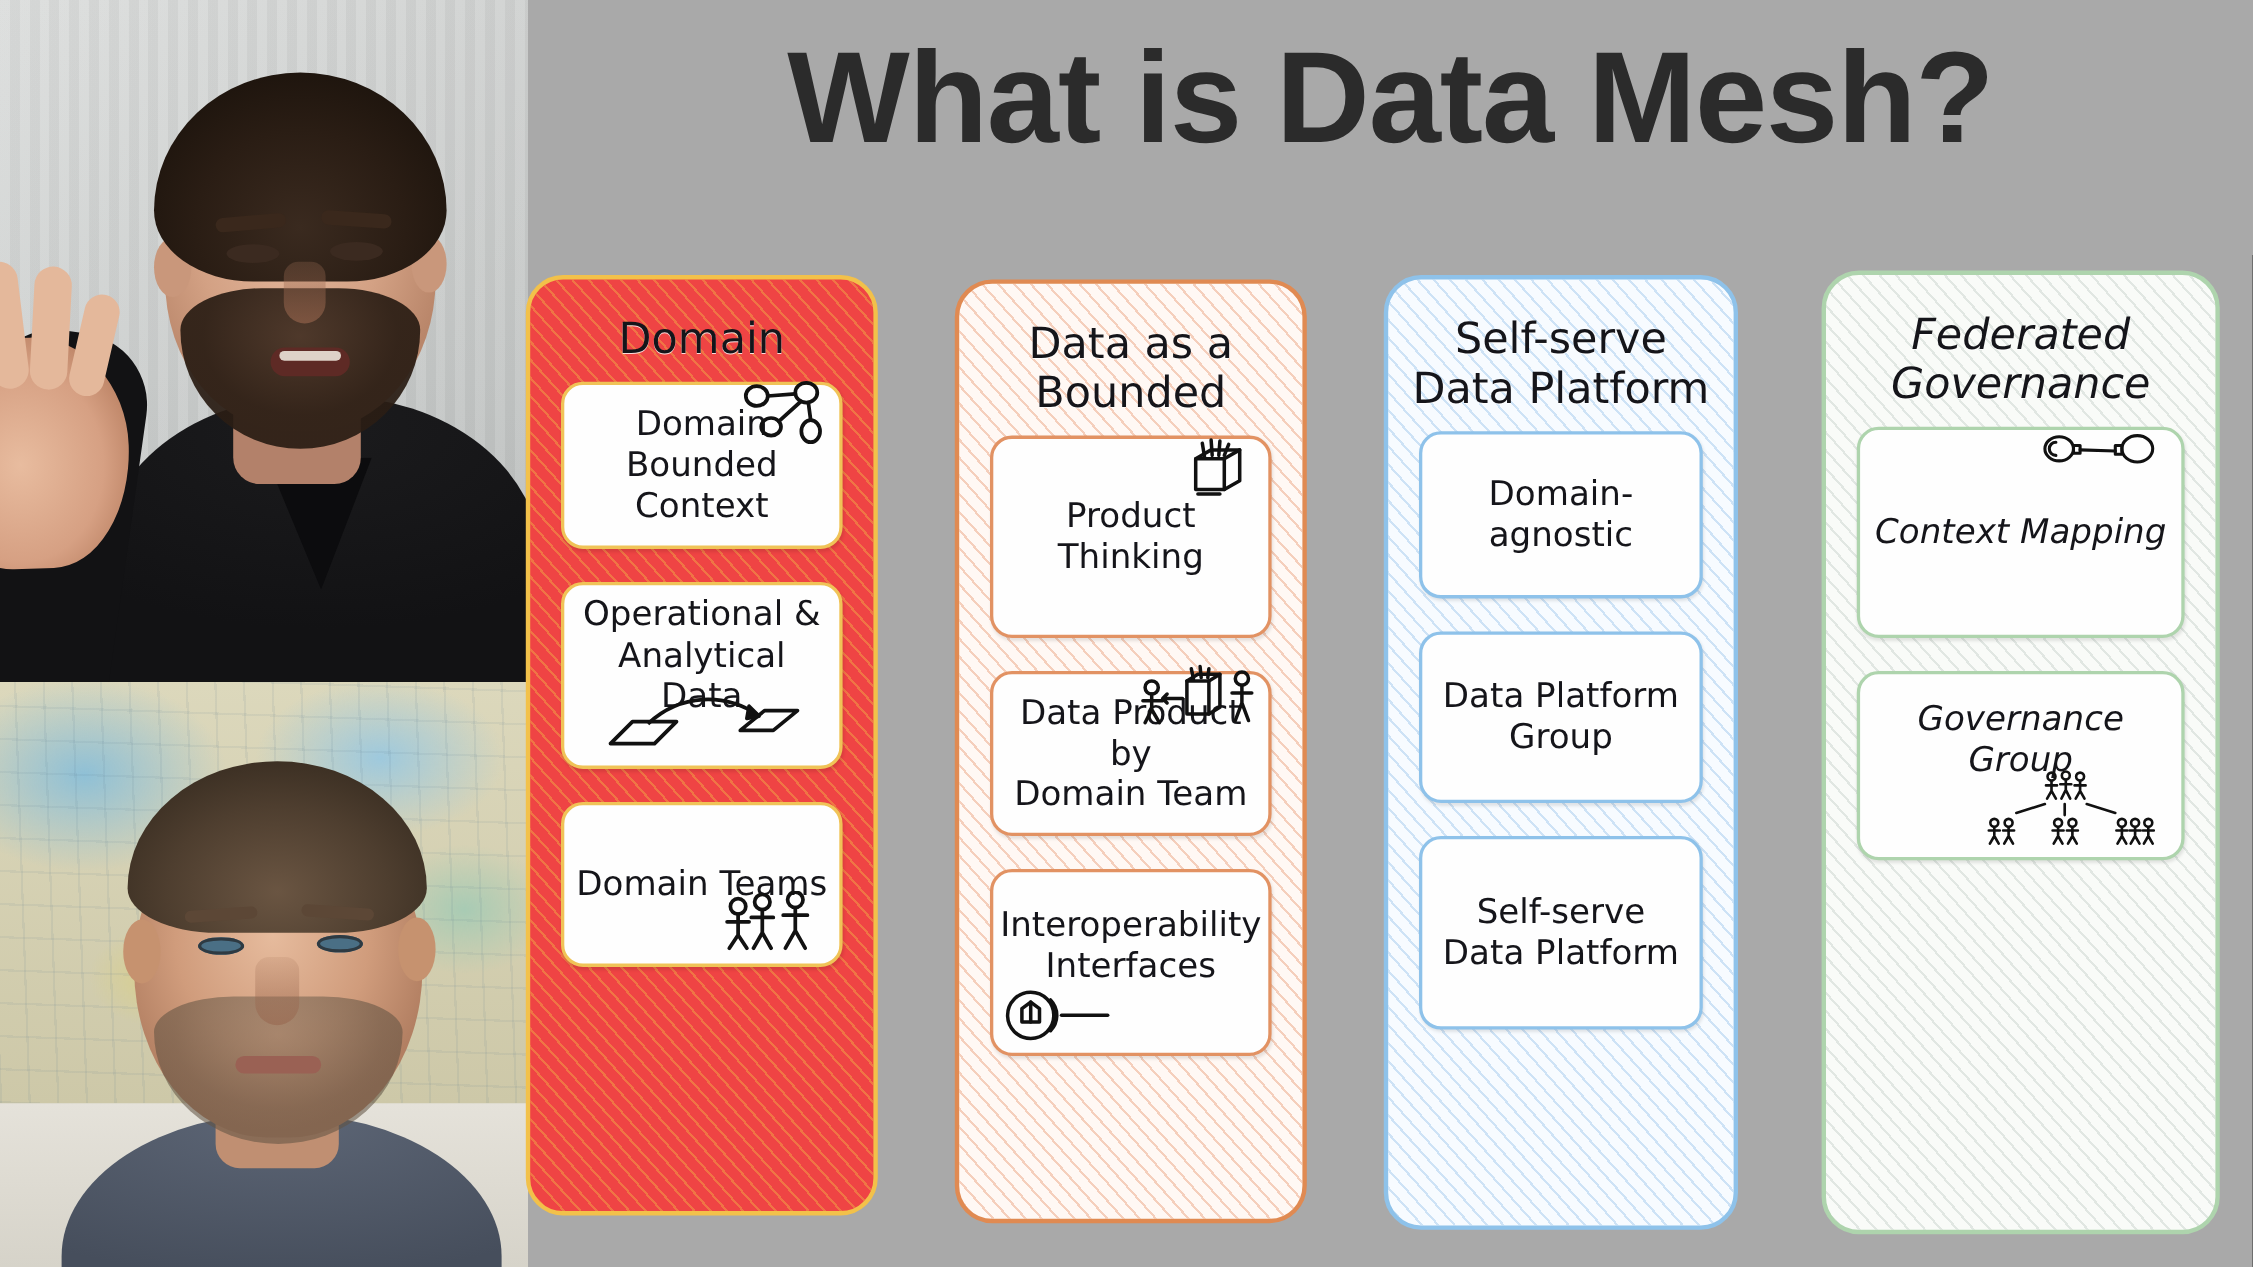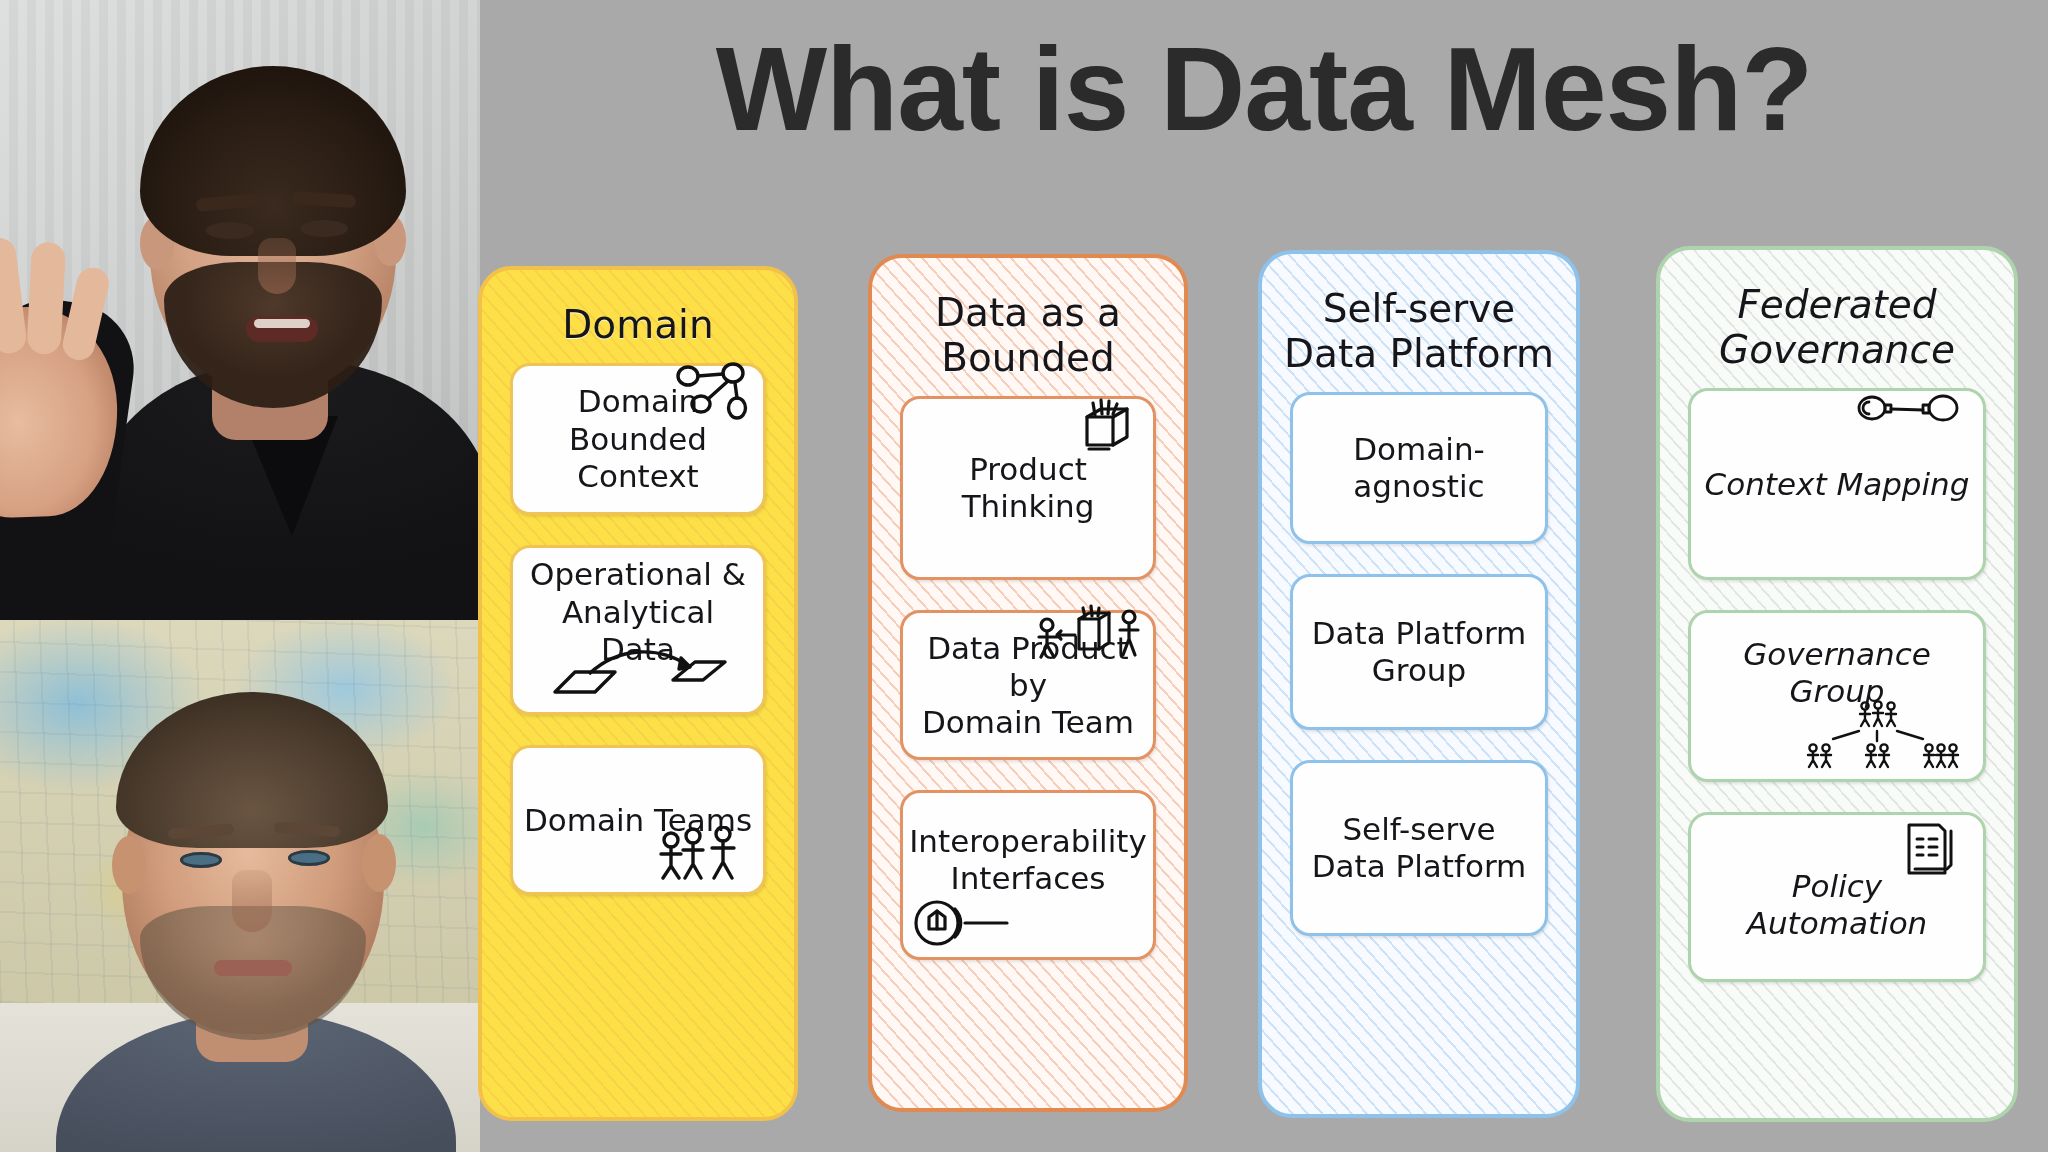--- a/index.html
+++ b/index.html
@@ -238,21 +238,21 @@
     text-align: center;
     line-height: 1.2;
     padding: 0 10px;
   }
   .card-icon {
     position: absolute;
     pointer-events: none;
   }
 
   
-  #pillar-1 { border-color: #f2c14a; background: #fde047; margin-top: 16px; }
+  #pillar-1 { border-color: #f2c14a; background: #ef4444; }
   #pillar-1 .hatch { background: repeating-linear-gradient(48deg,
       rgba(240,190,70,.40) 0 2px, rgba(255,255,255,0) 2px 11px); }
   #pillar-1 .card { border-color: #f0c357; }
 
   #pillar-2 { border-color: #e08a52; background: #fff8f4; }
   #pillar-2 .hatch { background: repeating-linear-gradient(48deg,
       rgba(224,120,70,.32) 0 2px, rgba(255,255,255,0) 2px 11px); }
   #pillar-2 .card { border-color: #e29263; }
 
   #pillar-3 { border-color: #8ec2ea; background: #f7fbff; }
@@ -540,33 +540,17 @@
               </g>
             </g>
           </svg>
         </span>
         <span class="card-label" style="margin-bottom:46px">
           <span>Governance</span><br>
           <span>Group</span>
         </span>
       </div>
 
-      <div class="card" style="height:170px">
-        <span class="card-icon" style="right:22px; top:6px;">
-          <svg width="58" height="60" viewBox="0 0 58 60">
-            <g fill="none" stroke="#111" stroke-width="3" stroke-linejoin="round" stroke-linecap="round">
-              <path d="M12 48 L44 48 L48 44 L48 10"></path>
-              <path d="M6 4 L36 4 L42 10 L42 52 L6 52 Z"></path>
-              <path d="M14 18 L20 18 M14 26 L20 26 M14 34 L20 34"></path>
-              <path d="M26 18 L34 18 M26 26 L34 26 M26 34 L34 34"></path>
-            </g>
-          </svg>
-        </span>
-        <span class="card-label" style="margin-top:16px">
-          <span>Policy</span><br>
-          <span>Automation</span>
-        </span>
-      </div>
 
     </div>
   </div>
 
 </div>
 
 </body></html>

